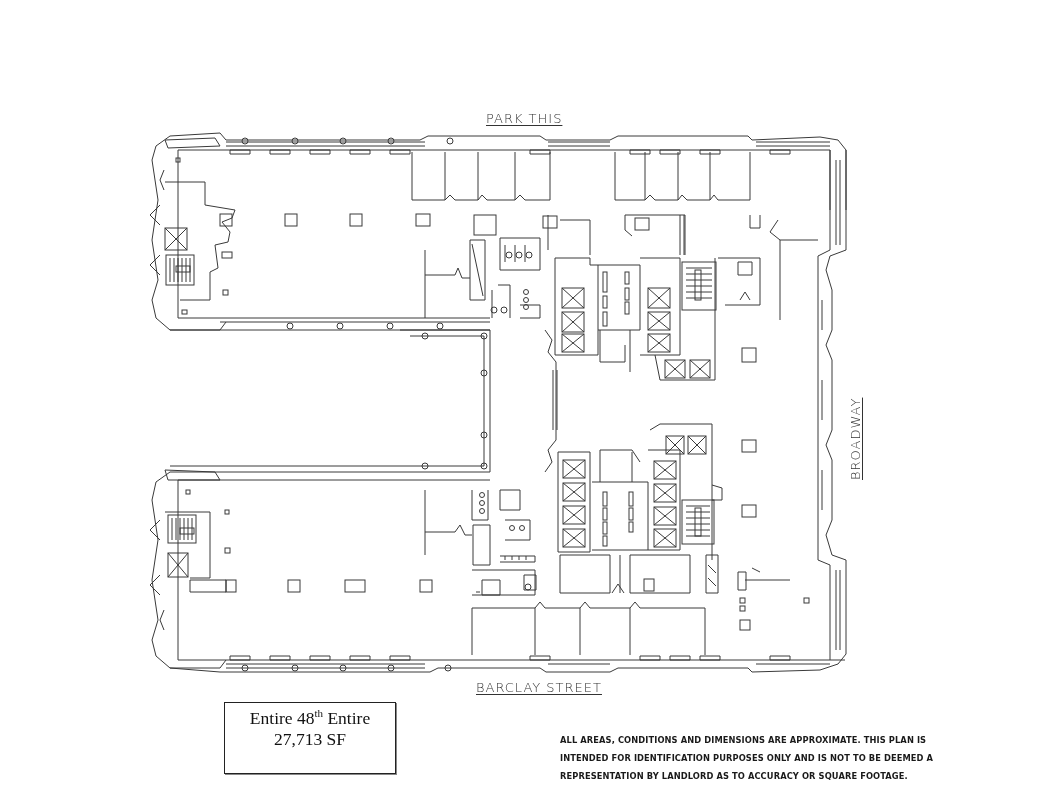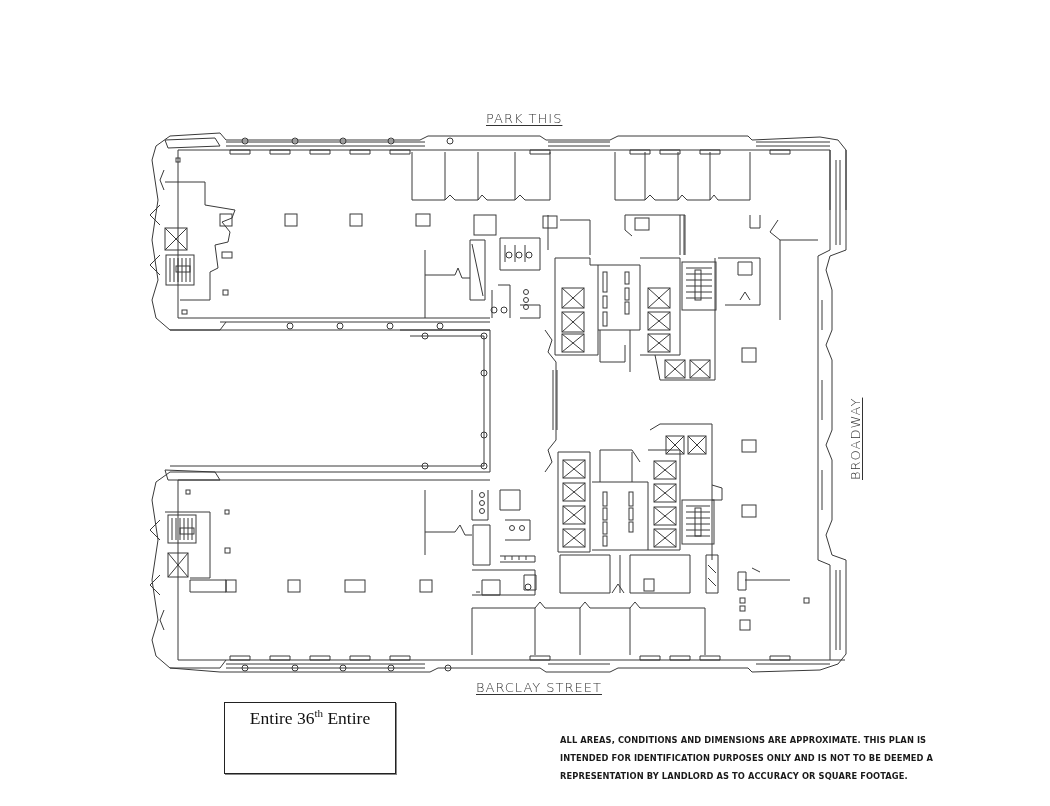--- a/index.html
+++ b/index.html
@@ -275,16 +275,17 @@
       <path d="M164,170 L160,180 L164,190 M164,610 L160,620 L164,630"></path>
     </g>
   </g>
 </svg>
 
 <div id="park" class="street">PARK THIS</div>
 <div id="barclay" class="street">BARCLAY STREET</div>
 <div id="broadway" class="street">BROADWAY</div>
 
 <div class="title-box">
-  <div><span>Entire 36</span><sup>th</sup><span> Entire</span></div>
+  <div><span>Entire 48</span><sup>th</sup><span> Entire</span></div>
+  <div>27,713 SF</div>
 </div>
 
 <div class="disclaimer">ALL AREAS, CONDITIONS AND DIMENSIONS ARE APPROXIMATE.  THIS PLAN IS INTENDED FOR IDENTIFICATION PURPOSES ONLY AND IS NOT TO BE DEEMED A REPRESENTATION BY LANDLORD AS TO ACCURACY OR SQUARE FOOTAGE.</div>
 
 </body></html>

